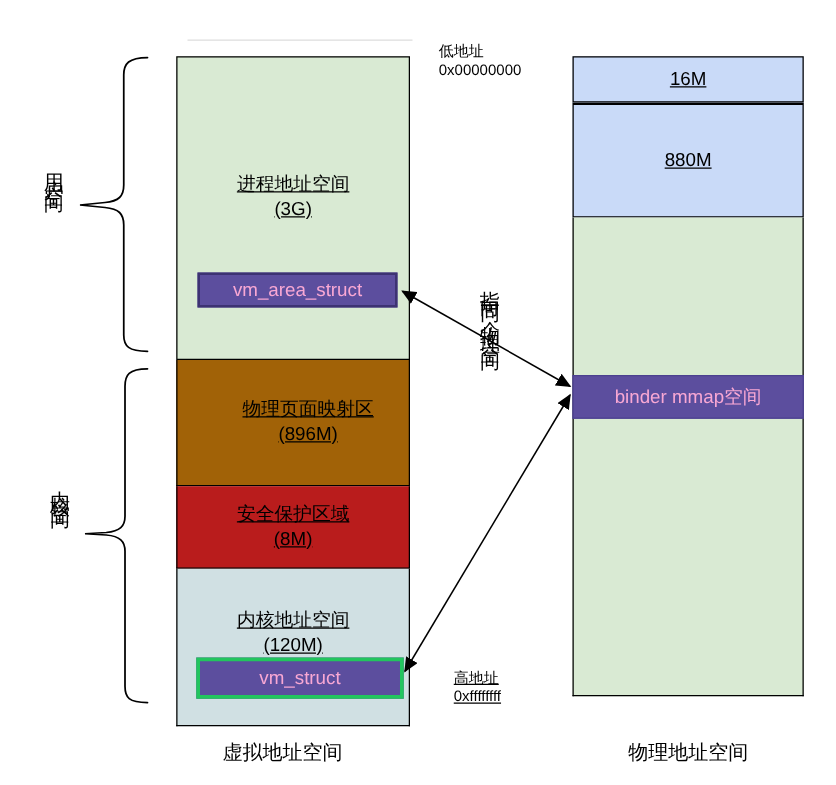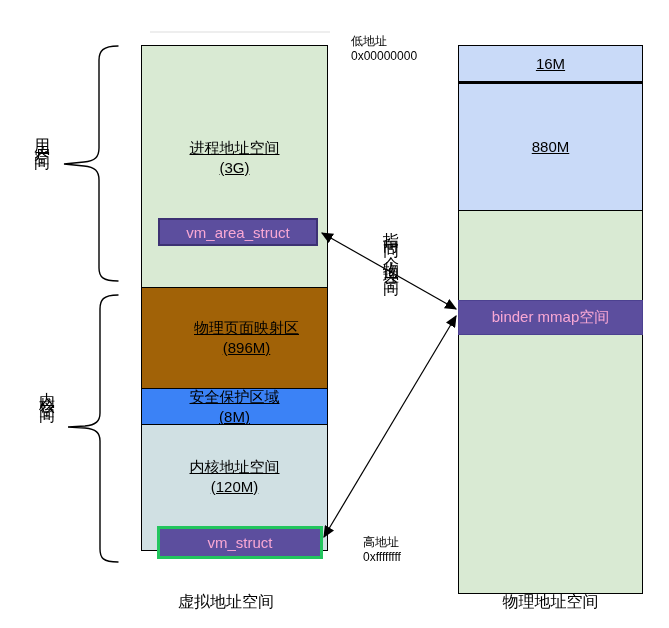--- a/index.html
+++ b/index.html
@@ -8,42 +8,42 @@
 
   
   .col{position:absolute;box-sizing:border-box;text-decoration:underline;}
   .col-virtual{left:141px;top:45px;width:187px;height:522px;z-index:1;}
   .col-physical{left:458px;top:45px;width:185px;height:522px;z-index:1;}
   .sec{box-sizing:border-box;border:1px solid #000;border-top:none;display:flex;flex-direction:column;
        align-items:center;justify-content:center;text-align:center;font-size:15px;line-height:20px;}
   .sec:first-child{border-top:1px solid #000;}
   .sec-process{height:243px;background:#d9ead3;padding-bottom:18px;}
   .sec-physmap{height:101px;background:#a16207;padding-left:24px;}
-  .sec-guard{height:36px;background:#3b82f6;}
+  .sec-guard{height:66px;background:#b91c1c;}
   .sec-kernel{height:126px;background:#d0e0e3;padding-bottom:22px;justify-content:center;}
   .sec-16m{height:37px;background:#c9daf8;}
-  .sec-880m{height:129px;background:#c9daf8;border-top:2px solid #000;}
+  .sec-880m{height:92px;background:#c9daf8;border-top:2px solid #000;}
   .sec-physgreen{height:383px;background:#d9ead3;}
 
   
   .pbox{position:absolute;z-index:3;box-sizing:border-box;background:#5c4e9e;color:#f9a8d4;
         display:flex;align-items:center;justify-content:center;font-size:15px;}
   .vm-area{left:158px;top:218px;width:160px;height:28px;border:2px solid #3d3273;}
   .vm-struct{left:157px;top:526px;width:166px;height:33px;border:3px solid #22c55e;}
   .binder-band{left:458px;top:300px;width:185px;height:35px;border:1px solid #4c4190;z-index:3;}
 
   
   .lbl{position:absolute;z-index:6;}
   .vtext{writing-mode:vertical-lr;text-orientation:upright;}
   .user-label{left:31px;top:126px;font-size:16px;letter-spacing:5px;}
   .kernel-label{left:36px;top:379px;font-size:16px;letter-spacing:5px;}
   .mid-note{left:380px;top:219px;font-size:16px;letter-spacing:6px;}
   .addr{font-size:12px;line-height:15px;}
   .addr-low{left:351px;top:34px;}
-  .addr-high{left:363px;top:535px;}
+  .addr-high{left:363px;top:535px;text-decoration:underline;}
   .caption{font-size:16px;text-align:center;}
   .caption-virtual{left:141px;top:592px;width:170px;}
   .caption-physical{left:458px;top:592px;width:185px;}
 
   .overlay{position:absolute;left:0;top:0;z-index:5;pointer-events:none;}
 </style>
 </head>
 <body>
 
 <div class="canvas">

